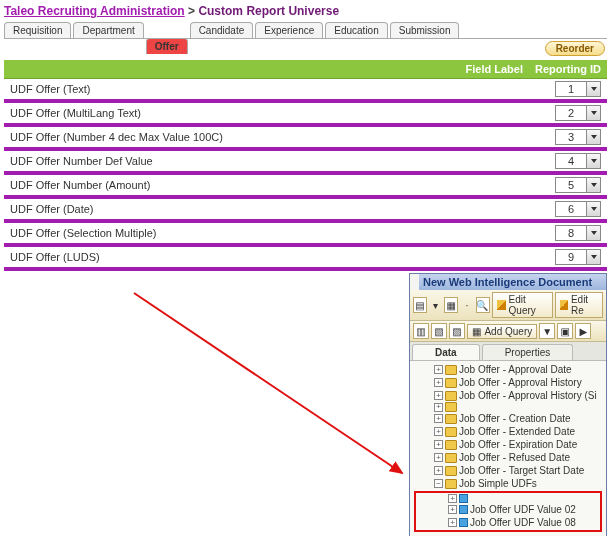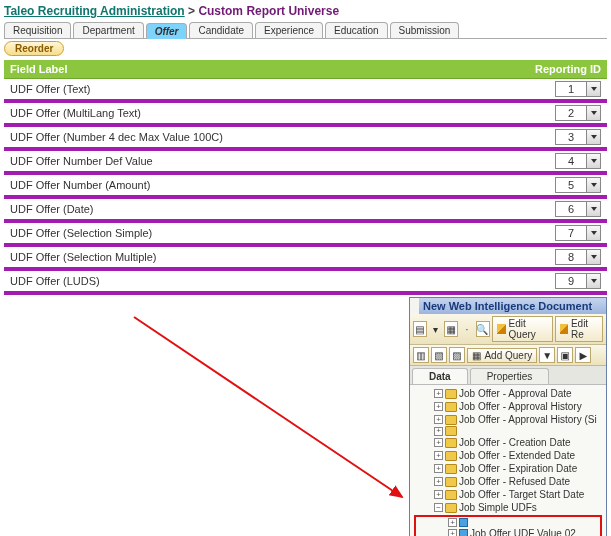--- a/index.html
+++ b/index.html
@@ -6,52 +6,52 @@
   body {
     margin: 0;
     font-family: Verdana, Arial, sans-serif;
     font-size: 11px;
     color: #333;
     background: #fff;
     width: 611px;
   }
   .page { padding: 2px 4px; }
   .breadcrumb { font-size: 12px; font-weight: bold; margin: 2px 0 4px 0; }
-  .breadcrumb a { color: #0f766e; text-decoration: underline; }
+  .breadcrumb a { color: #a21caf; text-decoration: underline; }
   .breadcrumb-sep { color: #444; }
   .breadcrumb-cur { color: #701a75; font-weight: bold; }
   .tabs { display: flex; border-bottom: 1px solid #aaa; margin-bottom: 0; }
   .tab {
     border: 1px solid #aaa;
     border-bottom: none;
     border-radius: 4px 4px 0 0;
     padding: 2px 8px;
     margin-right: 2px;
     background: #f4f4f4;
     font-size: 10px;
     cursor: pointer;
   }
-  .tab.active { background: #7dd3fc; font-weight: bold; position: relative; top: 1px; font-style: italic; }
-  .toolbar { text-align: left; padding: 2px 2px 4px 0; }
+  .tab.active { background: #ef4444; font-weight: bold; position: relative; top: 16px; }
+  .toolbar { text-align: right; padding: 2px 2px 4px 0; }
   .btn-reorder {
     display: inline-block;
     border: 1px solid #d0a030;
     border-radius: 10px;
     padding: 1px 10px;
     background: linear-gradient(#fff6d8,#f6dd8a);
     color: #8a5a00;
     font-weight: bold;
     font-size: 10px;
     cursor: pointer;
   }
   table.grid { width: 100%; border-collapse: collapse; }
   table.grid th {
     background: #8cc63f;
     color: #fff;
-    text-align: left;
+    text-align: right;
     padding: 3px 6px;
     font-size: 11px;
     font-weight: bold;
     border-bottom: 1px solid #6da52d;
   }
   table.grid th.rid { text-align: right; white-space: nowrap; }
   table.grid td {
     padding: 2px 6px;
     border-bottom: 4px solid #a21caf;
     font-size: 11px;
@@ -111,21 +111,21 @@
     background: linear-gradient(#fff,#f3eacb);
     padding: 1px 4px;
     display: inline-flex; align-items: center; gap: 3px;
     cursor: pointer;
   }
   .pencil { width:10px;height:10px;background:linear-gradient(135deg,#f0c040 50%,#d08000 50%); }
   .webi-subtabs {
     display:flex; background:#e6e6e0; border-bottom:1px solid #bbb;
   }
   .subtab {
-    padding:2px 16px; border:1px solid #bbb; border-bottom:none;
+    padding:2px 22px; border:1px solid #bbb; border-bottom:none;
     background:#f0f0ea; margin:2px 0 0 2px; font-size:10px; border-radius:3px 3px 0 0;
     cursor:pointer;
   }
   .subtab.active { background:#f8f8f4; font-weight:bold; }
   .tree { padding: 2px 4px; background:#f8f8f4; height: 220px; overflow:hidden; }
   .tnode { display:flex; align-items:center; gap:2px; padding:0; white-space:nowrap; line-height:13px; }
   .ind { display:inline-block; }
   .plus { width:9px;height:9px;border:1px solid #888;display:inline-flex;align-items:center;justify-content:center;font-size:8px;line-height:8px;color:#555;background:#fff; }
   .folder { width:12px;height:10px;background:#f0c94a;border:1px solid #b38a1a;border-radius:1px;display:inline-block; }
   .dim { width:9px;height:9px;background:#4aa3e0;border:1px solid #1a6aa8;display:inline-block; }
@@ -201,27 +201,20 @@
           <td>UDF Offer Number (Amount)</td>
           <td class="sel"><span class="selbox">
               <span class="val">5</span>
               <span class="arrow"></span>
             </span></td>
         </tr>
         <tr>
           <td>UDF Offer (Date)</td>
           <td class="sel"><span class="selbox">
               <span class="val">6</span>
-              <span class="arrow"></span>
-            </span></td>
-        </tr>
-        <tr>
-          <td>UDF Offer (Selection Simple)</td>
-          <td class="sel"><span class="selbox">
-              <span class="val">7</span>
               <span class="arrow"></span>
             </span></td>
         </tr>
         <tr>
           <td>UDF Offer (Selection Multiple)</td>
           <td class="sel"><span class="selbox">
               <span class="val">8</span>
               <span class="arrow"></span>
             </span></td>
         </tr>

